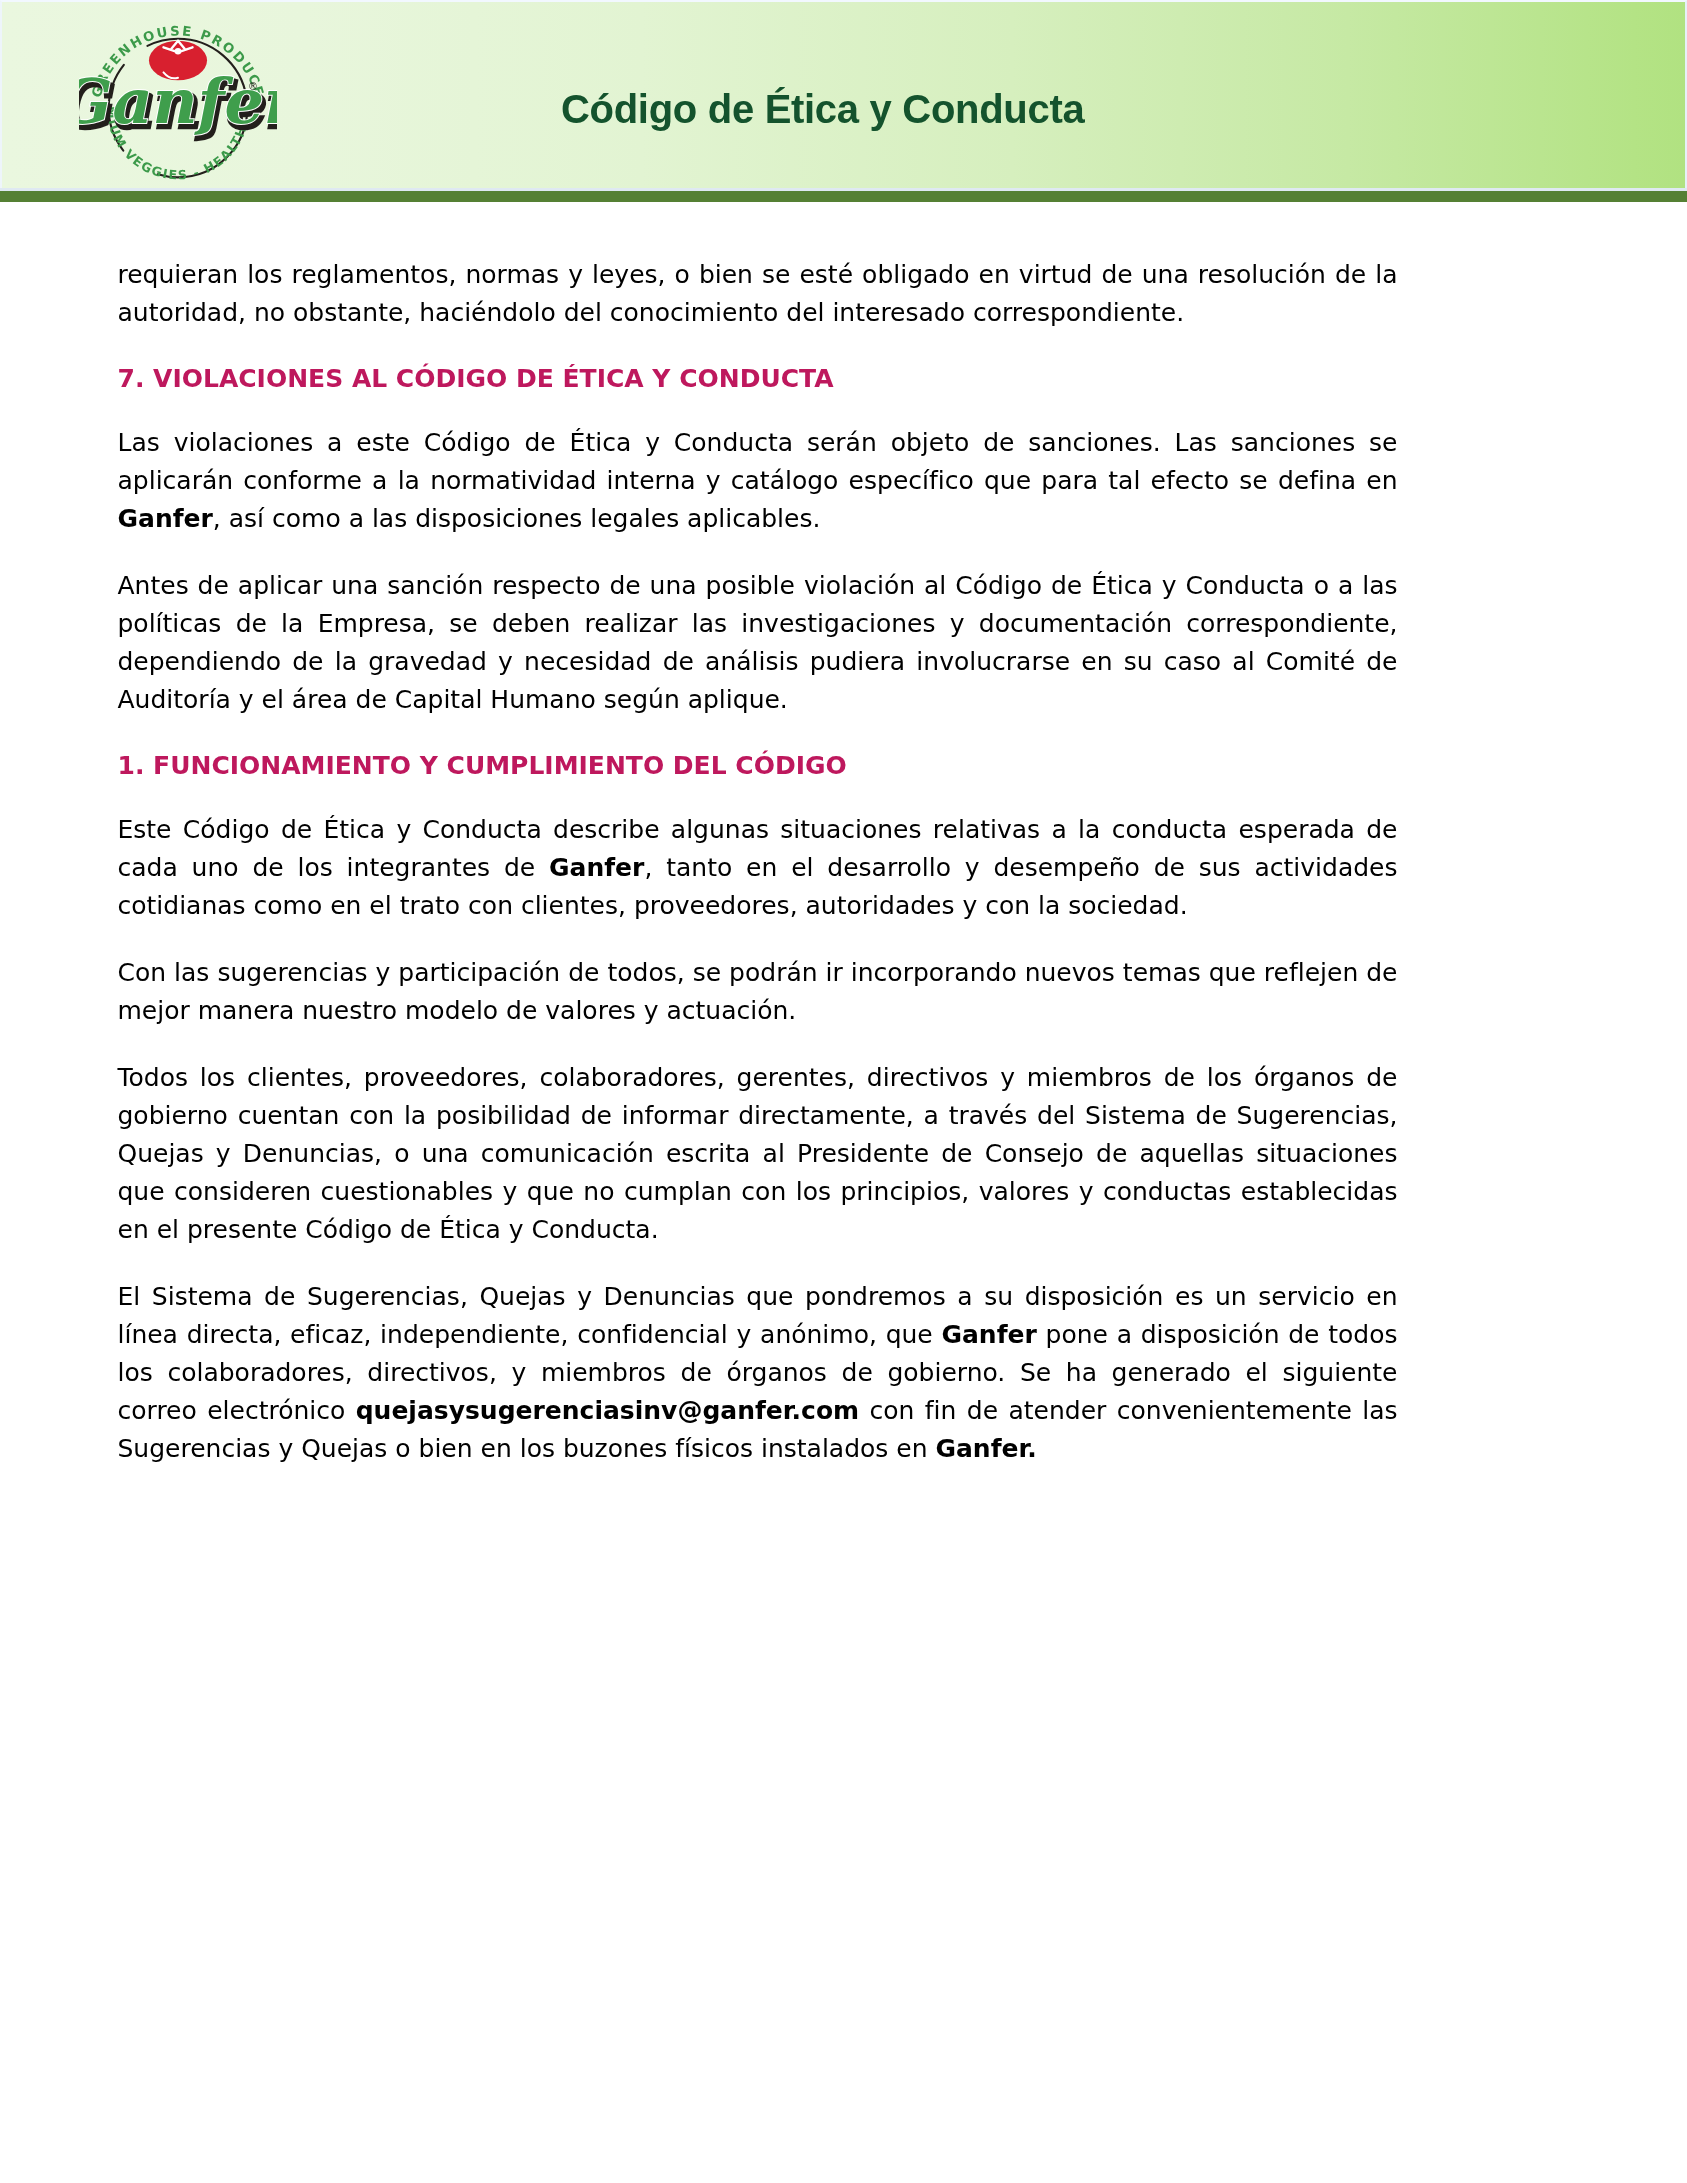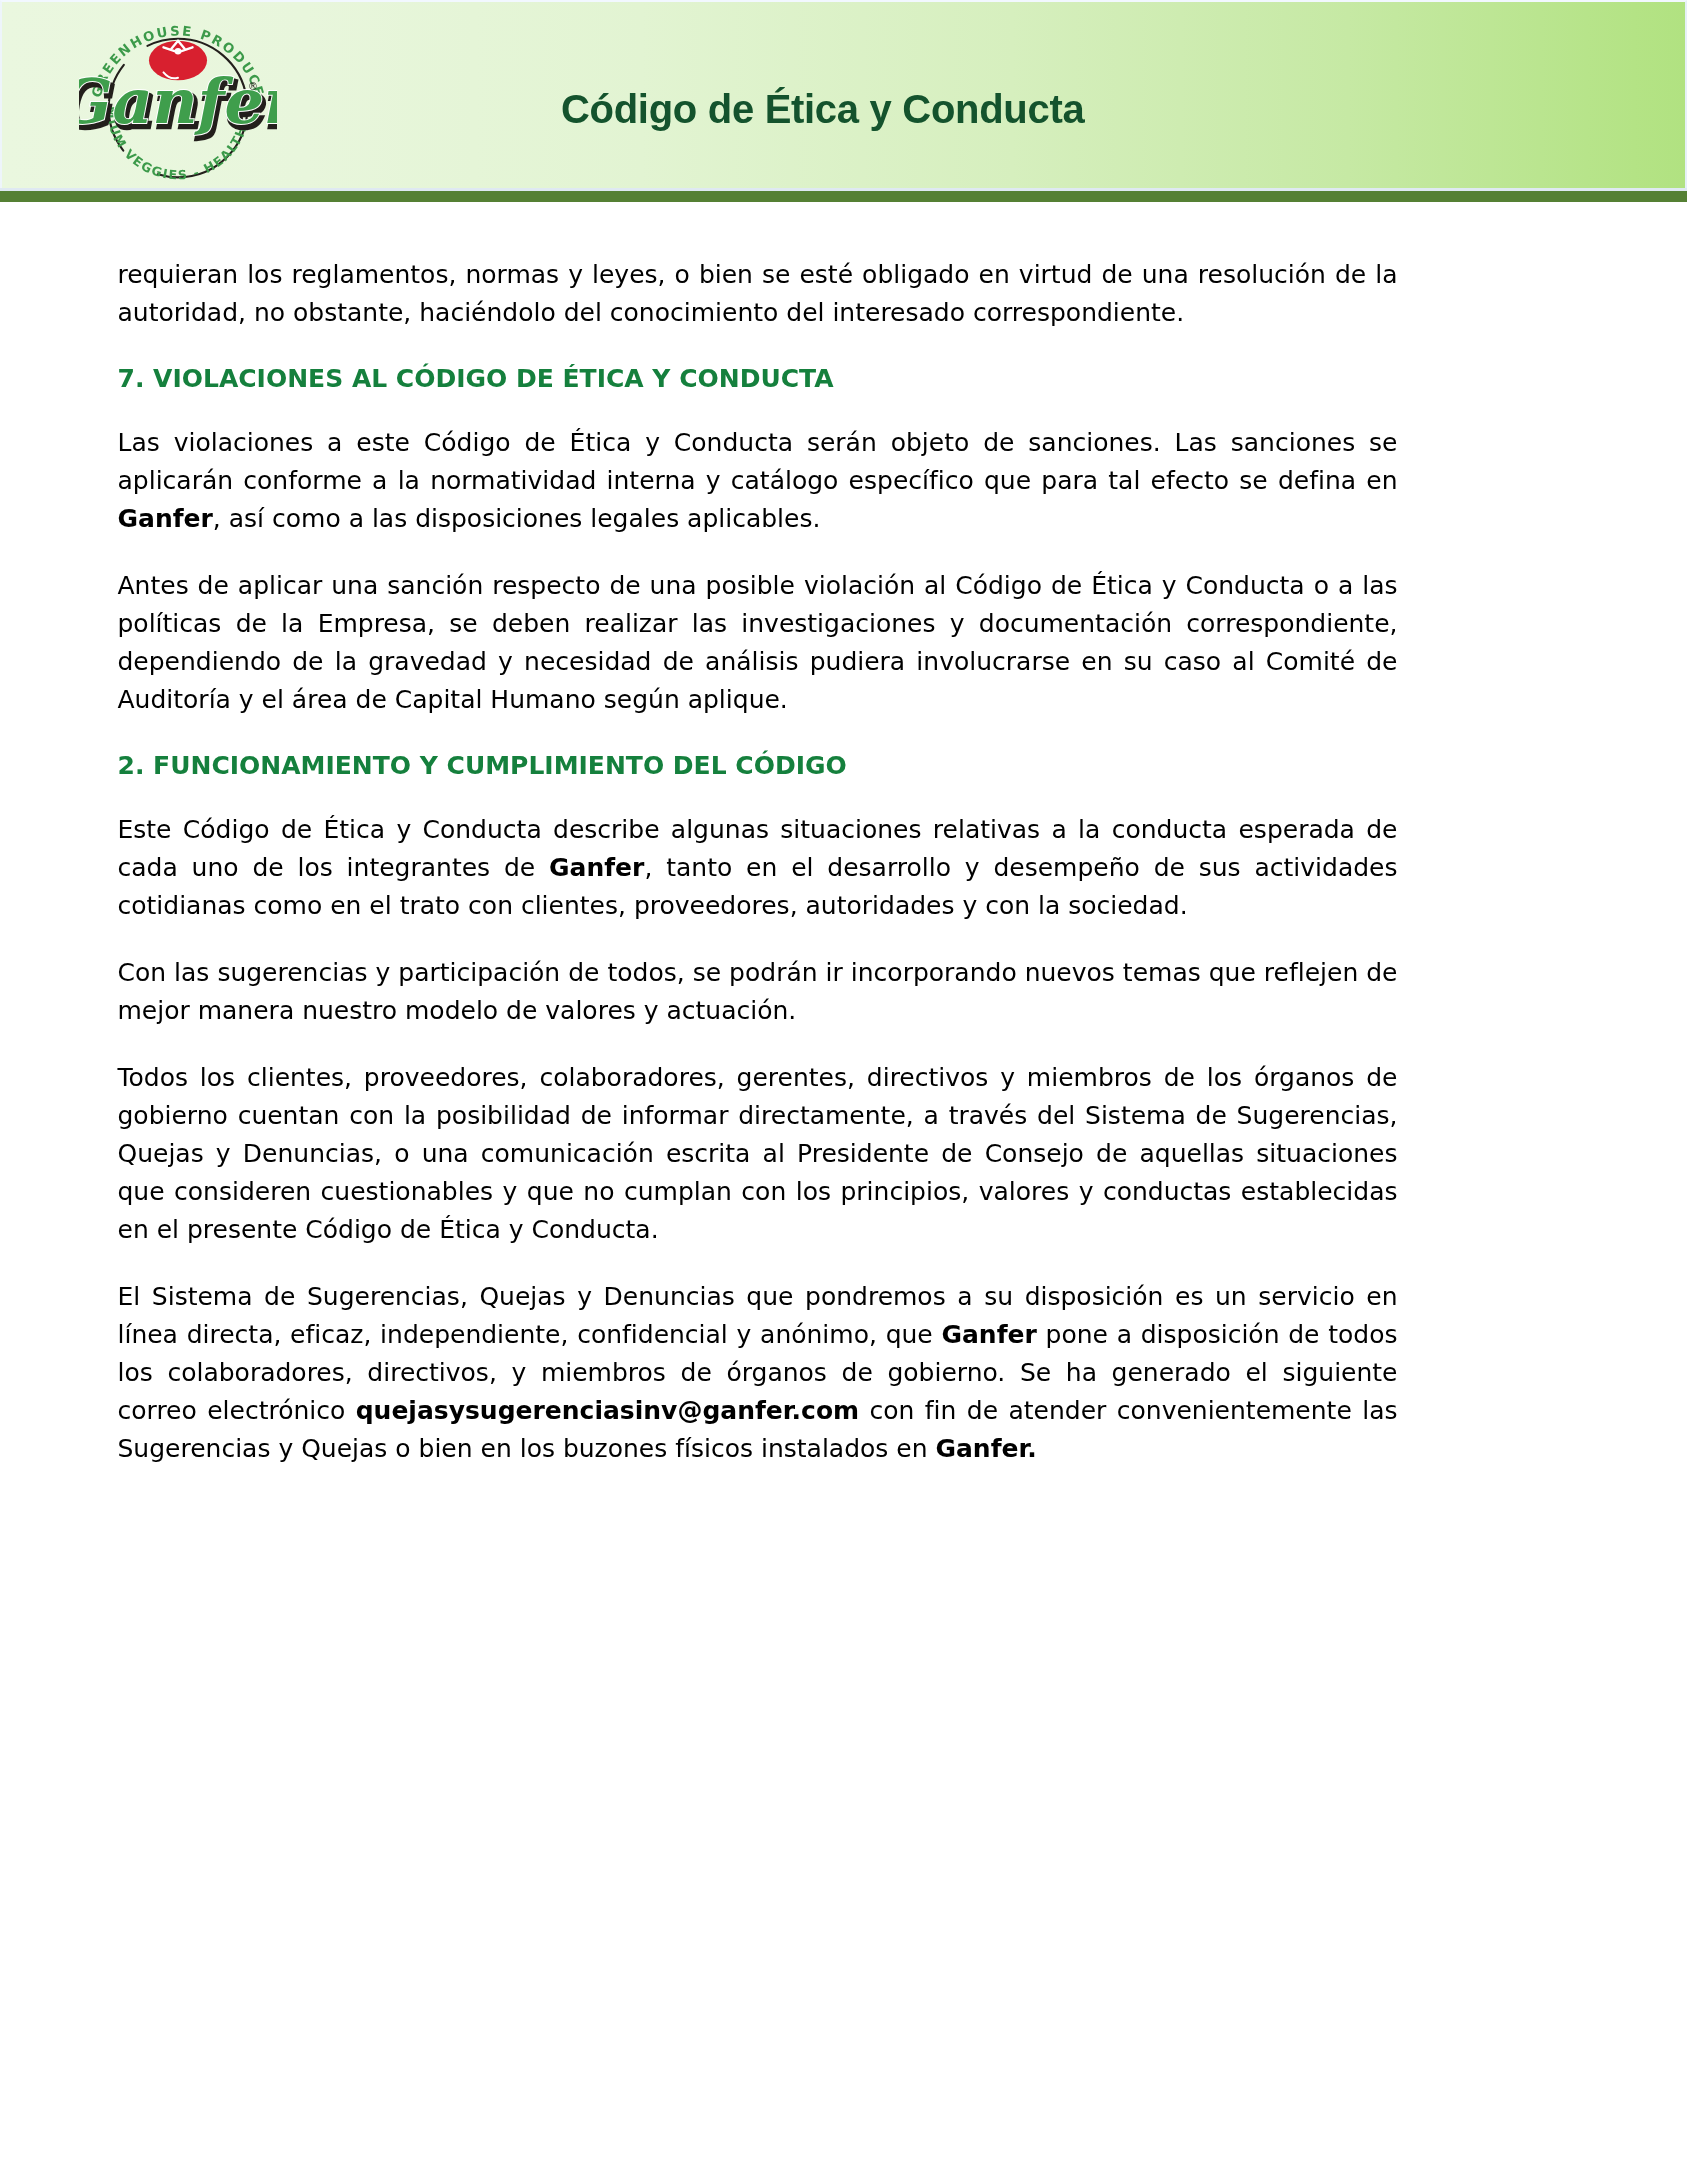--- a/index.html
+++ b/index.html
@@ -108,21 +108,21 @@
   }
   p.para:last-child { margin-bottom: 14px; }
 
   h2.heading {
     margin: 0 0 26.5px 0;
     font-family: "DejaVu Sans", sans-serif;
     font-size: 25px;
     font-weight: bold;
     line-height: 1.45;
     text-align: left;
-    color: #15803d;
+    color: #be185d;
   }
 
   b.brand { font-weight: bold; }
   b.email { font-weight: bold; }
 </style>
 </head>
 <body>
 
 <div class="header-band">
   <div class="header-gradient"></div>
@@ -167,20 +167,20 @@
   <div class="header-underline-green"></div>
 </div>
 
 <div class="doc-body">
   <div class="content" id="doc-content">
 
   <p class="para">requieran los reglamentos, normas y leyes, o bien se esté obligado en virtud de una resolución de la autoridad, no obstante, haciéndolo del conocimiento del interesado correspondiente.</p>
       <h2 class="heading">7. VIOLACIONES AL CÓDIGO DE ÉTICA Y CONDUCTA</h2>
       <p class="para">Las violaciones a este Código de Ética y Conducta serán objeto de sanciones. Las sanciones se aplicarán conforme a la normatividad interna y catálogo específico que para tal efecto se defina en <b class="brand">Ganfer</b>, así como a las disposiciones legales aplicables.</p>
       <p class="para">Antes de aplicar una sanción respecto de una posible violación al Código de Ética y Conducta o a las políticas de la Empresa, se deben realizar las investigaciones y documentación correspondiente, dependiendo de la gravedad y necesidad de análisis pudiera involucrarse en su caso al Comité de Auditoría y el área de Capital Humano según aplique.</p>
-      <h2 class="heading">2. FUNCIONAMIENTO Y CUMPLIMIENTO DEL CÓDIGO</h2>
+      <h2 class="heading">1. FUNCIONAMIENTO Y CUMPLIMIENTO DEL CÓDIGO</h2>
       <p class="para">Este Código de Ética y Conducta describe algunas situaciones relativas a la conducta esperada de cada uno de los integrantes de <b class="brand">Ganfer</b>, tanto en el desarrollo y desempeño de sus actividades cotidianas como en el trato con clientes, proveedores, autoridades y con la sociedad.</p>
       <p class="para">Con las sugerencias y participación de todos, se podrán ir incorporando nuevos temas que reflejen de mejor manera nuestro modelo de valores y actuación.</p>
       <p class="para">Todos los clientes, proveedores, colaboradores, gerentes, directivos y miembros de los órganos de gobierno cuentan con la posibilidad de informar directamente, a través del Sistema de Sugerencias, Quejas y Denuncias, o una comunicación escrita al Presidente de Consejo de aquellas situaciones que consideren cuestionables y que no cumplan con los principios, valores y conductas establecidas en el presente Código de Ética y Conducta.</p>
       <p class="para">El Sistema de Sugerencias, Quejas y Denuncias que pondremos a su disposición es un servicio en línea directa, eficaz, independiente, confidencial y anónimo, que <b class="brand">Ganfer</b> pone a disposición de todos los colaboradores, directivos, y miembros de órganos de gobierno. Se ha generado el siguiente correo electrónico <b class="email">quejasysugerenciasinv@ganfer.com</b> con fin de atender convenientemente las Sugerencias y Quejas o bien en los buzones físicos instalados en <b class="brand">Ganfer.</b></p>
     </div>
 </div>
 
 
 </body></html>

